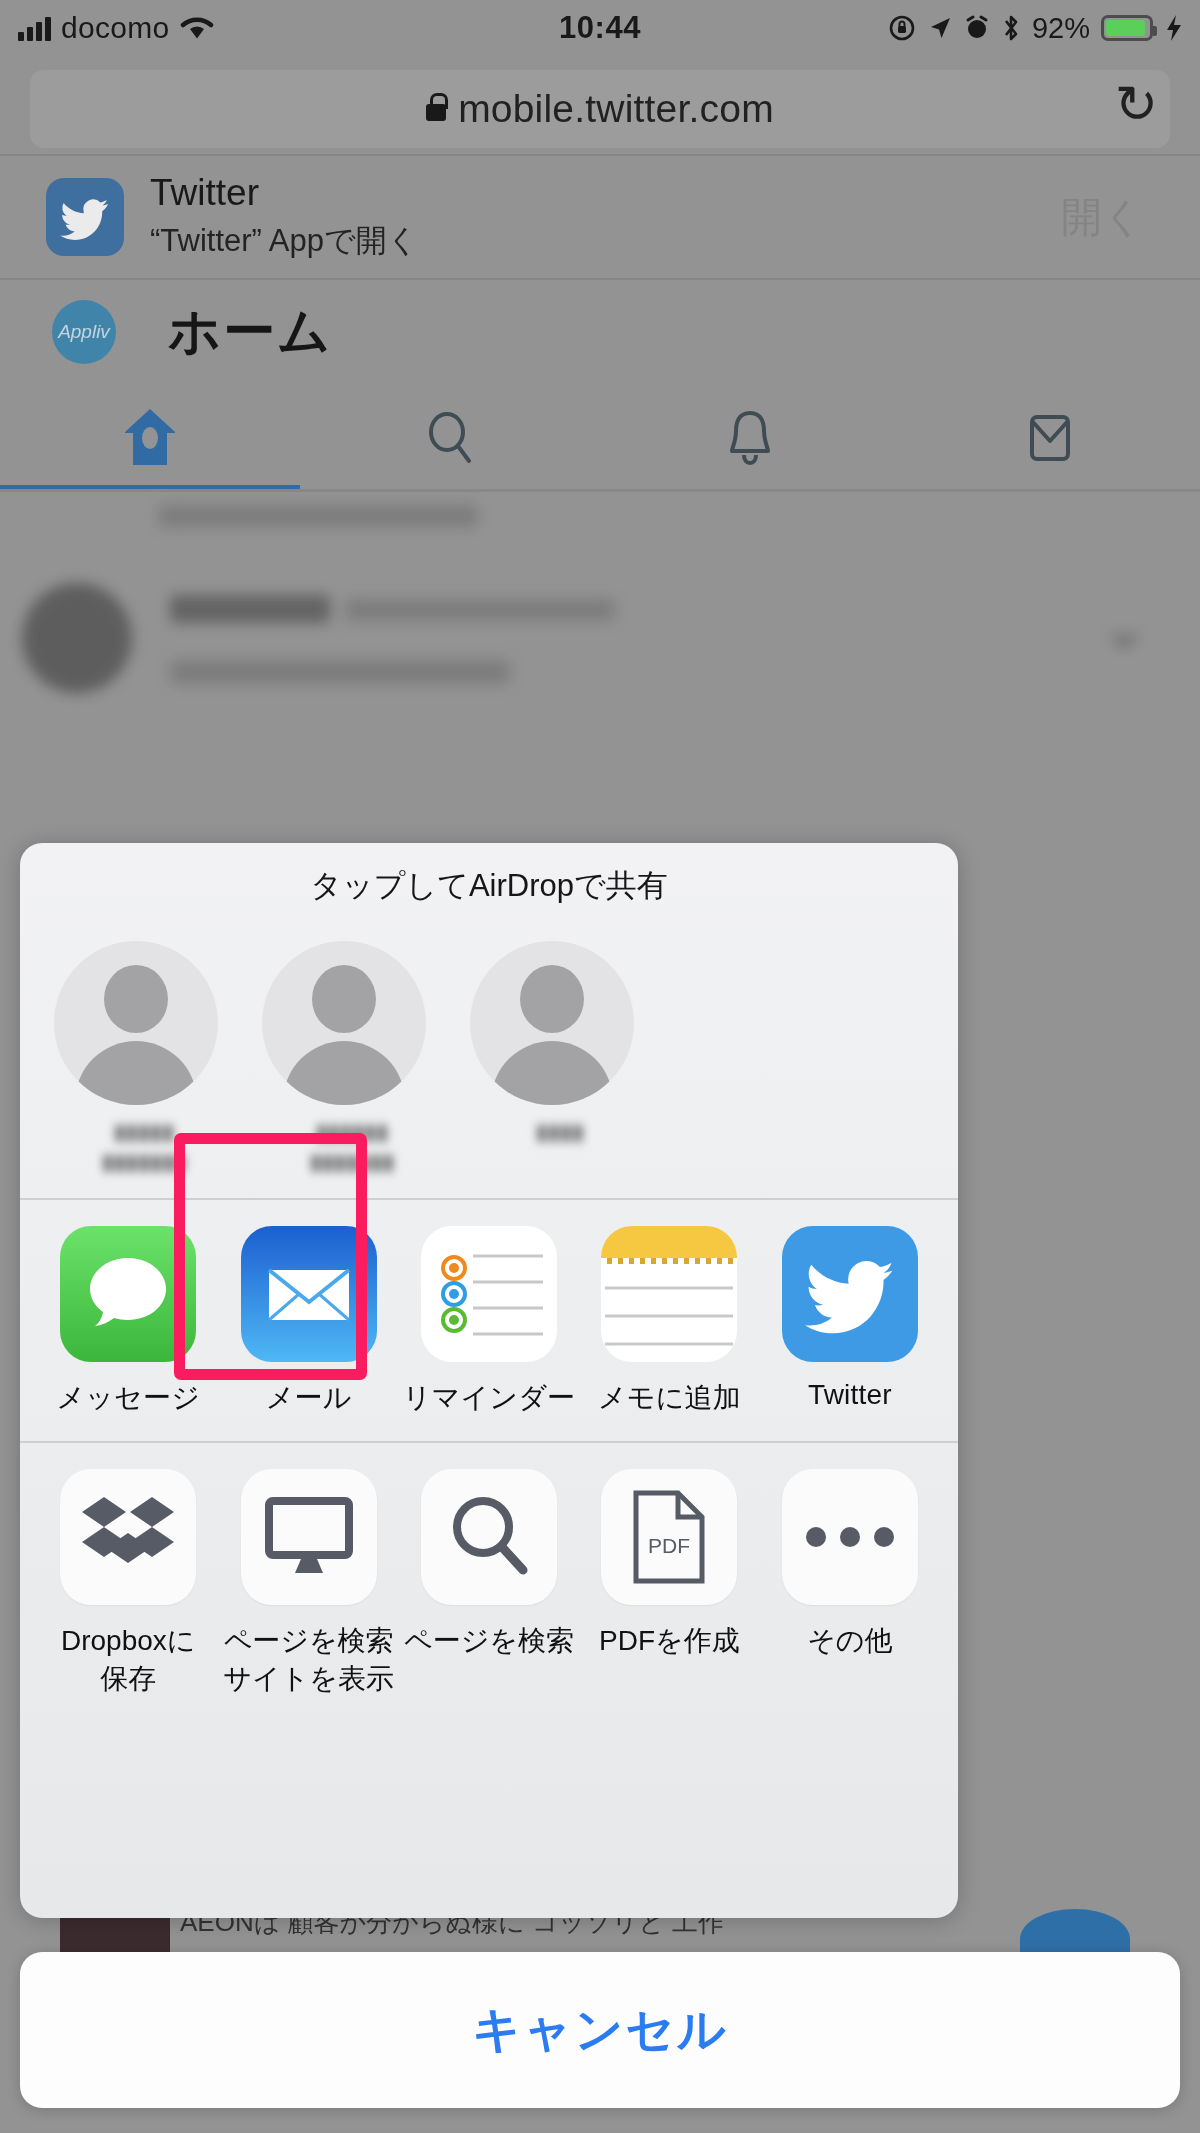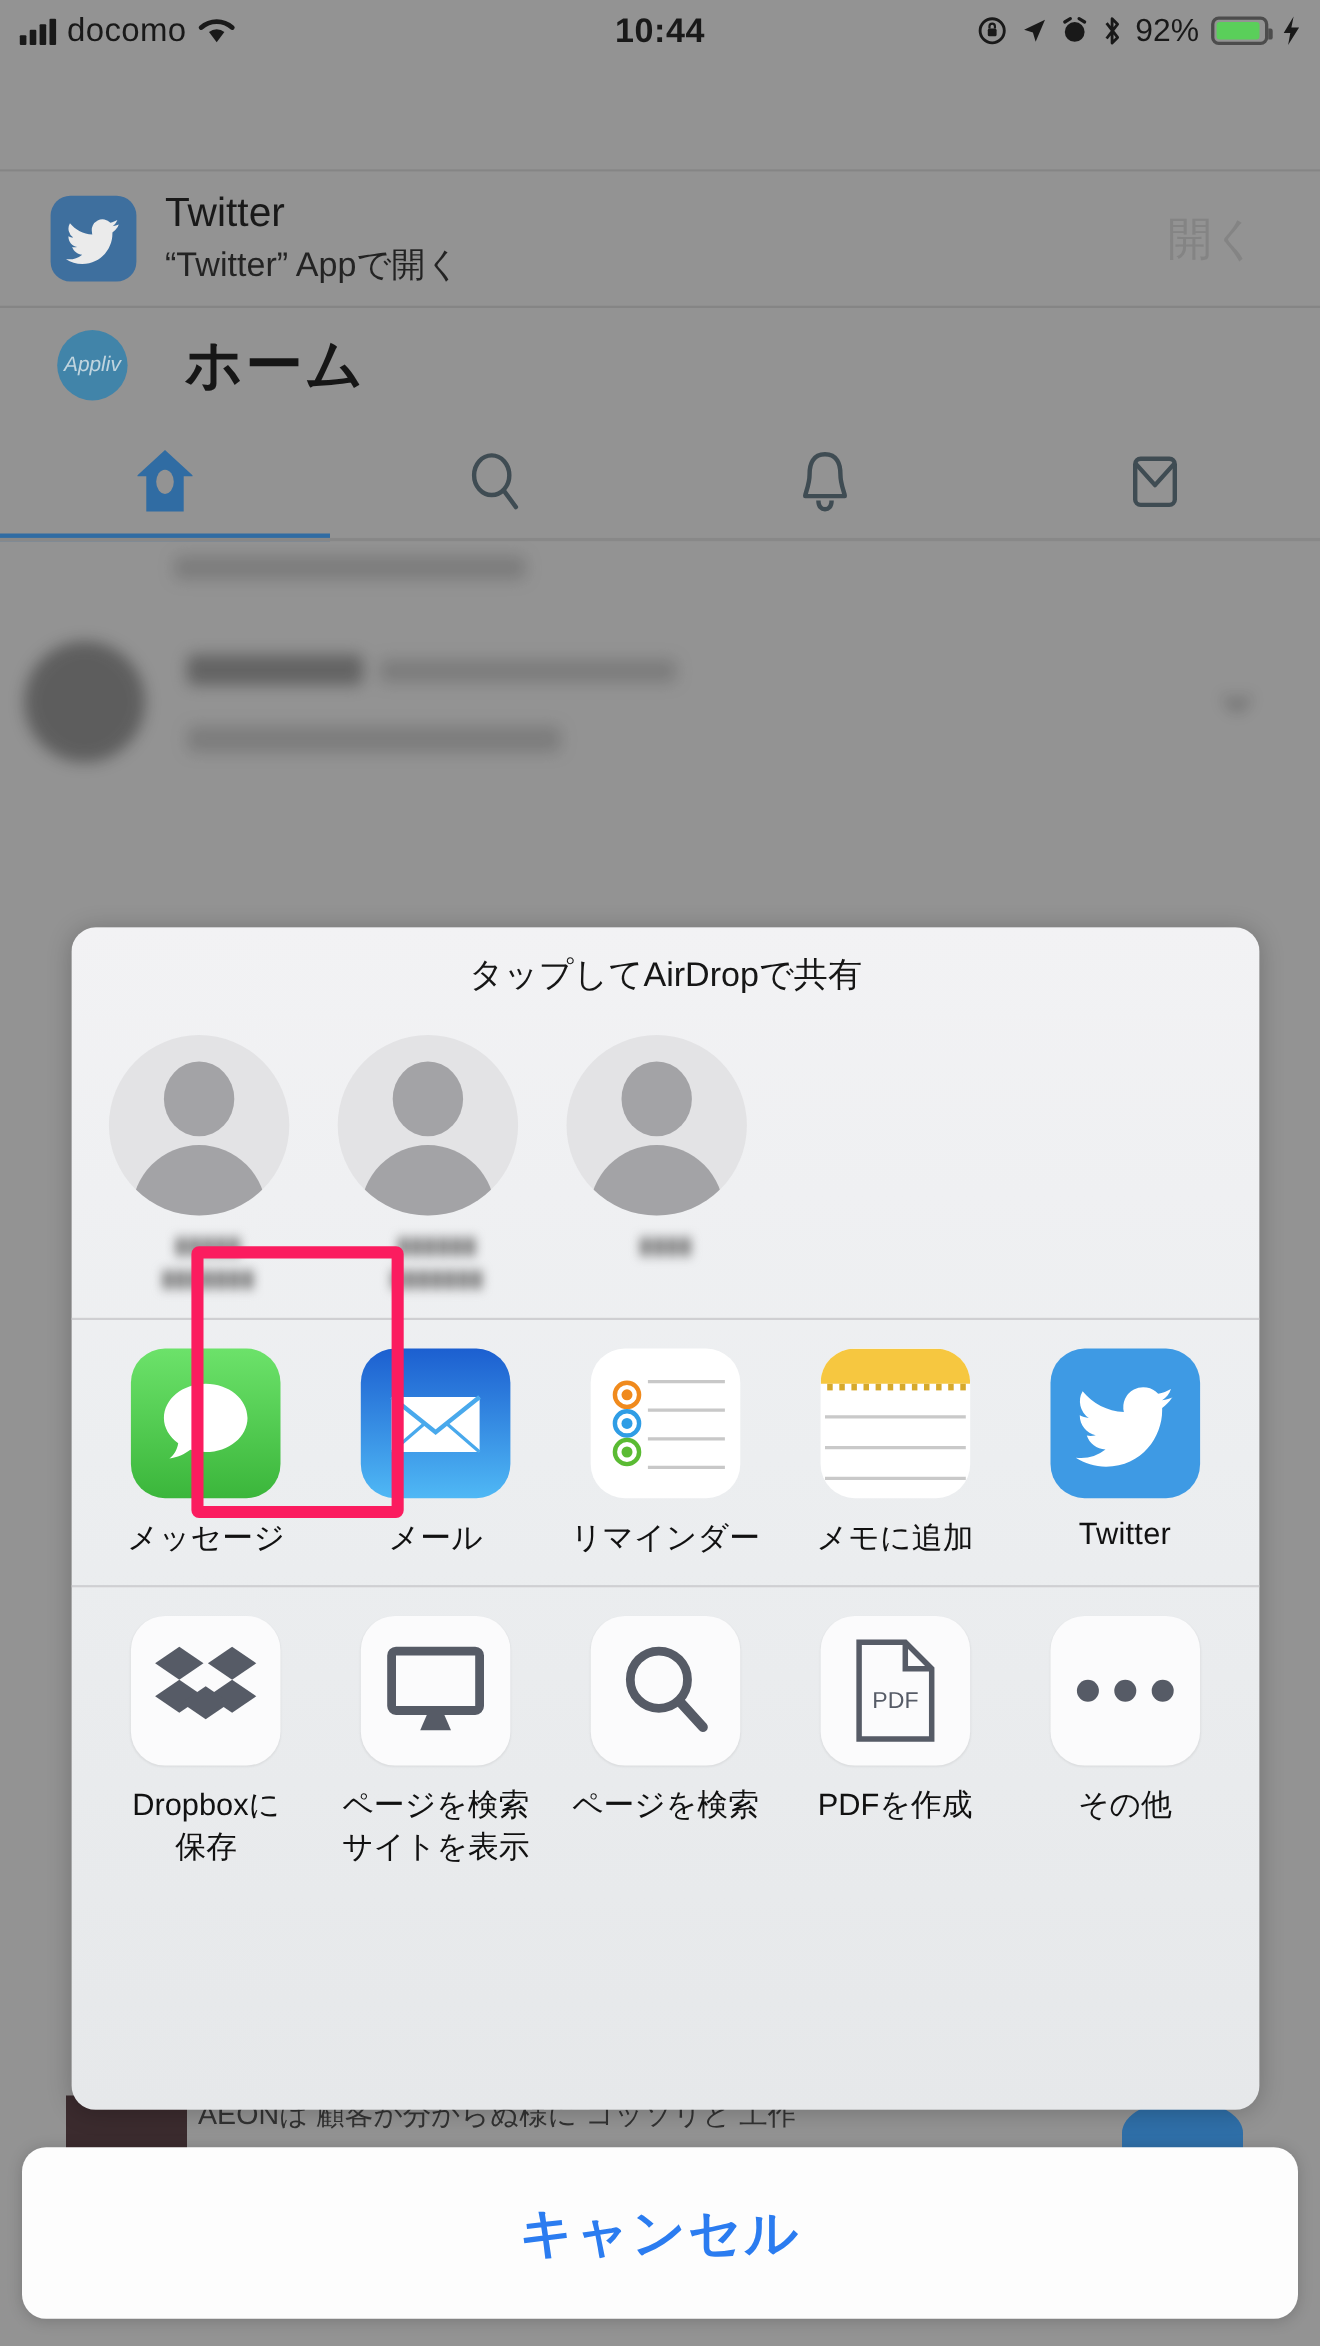--- a/index.html
+++ b/index.html
@@ -80,26 +80,25 @@
   .feed{ position:absolute; top:495px; left:0; width:1200px; height:1400px; filter:blur(7px); opacity:.55;}
   .feed-line{ position:absolute; background:#6e6e6e; border-radius:6px;}
   .feed-av{ position:absolute; left:22px; top:88px; width:110px; height:110px; border-radius:55%; background:#2e2e2e;}
   .chev{ position:absolute; right:52px; top:100px; font-size:56px; color:#2a2a2a; font-family:"DejaVu Sans",sans-serif;}
 
   
   .dim{ position:absolute; inset:0; background:rgba(90,90,90,.12); }
 
   
   .sheet{
-    position:absolute; left:20px; top:843px; width:1080px; height:1075px;
+    position:absolute; left:20px; top:843px; width:938px; height:1075px;
     background:#ececee; border-radius:22px;
     box-shadow:0 2px 22px rgba(0,0,0,.22);
     overflow:hidden;
     background-image:linear-gradient(180deg,#f2f2f4 0%,#eceef0 45%,#e6e8ea 100%);
-    margin-left:45px;
   }
   .airdrop-title{ text-align:center; padding-top:22px; font-size:31px; color:#161616;}
   .airdrop-row{ display:flex; padding:34px 34px 0 34px; gap:28px; }
   .ad-person{ width:180px; text-align:center; }
   .ad-circle{ width:164px;height:164px;border-radius:50%;background:#e3e3e5; position:relative; overflow:hidden;}
   .ad-head{ position:absolute; left:50%; top:24px; transform:translateX(-50%); width:64px;height:68px;border-radius:50%; background:#a3a3a6;}
   .ad-body{ position:absolute; left:50%; bottom:-18px; transform:translateX(-50%); width:122px;height:82px;border-radius:64px 64px 0 0; background:#a3a3a6;}
   .ad-name{ margin-top:12px; filter:blur(5px); font-size:22px; color:#6a6a6a; line-height:1.35;}
   .sheet-sep{ height:2px; background:#cfcfd2; margin-top:18px;}
 
@@ -172,20 +171,27 @@
       <span>92%</span>
       <span class="battery">
           <b style="width:92%"></b>
         </span>
       <svg width="20" height="30" viewBox="0 0 20 30">
         <path d="M12 2 L3 17 H9 L7 28 L17 12 H10 Z" fill="#111"></path>
       </svg>
     </div>
   </div>
 
+  <div class="urlbar-wrap">
+    <div class="urlbar">
+      <span class="lock"></span>
+      <span class="u-text">mobile.twitter.com</span>
+    </div>
+    <div class="reload">↻</div>
+  </div>
   <div class="hr-line" style="top:154px"></div>
 
   <div class="appbanner">
     <div class="ab-icon">
       <svg width="78" height="78" viewBox="0 0 78 78">
         <path d="M62 26c-1.8.8-3.7 1.3-5.7 1.6 2-1.2 3.6-3.2 4.4-5.5-1.9 1.1-4 2-6.3 2.4A9.8 9.8 0 0 0 37.6 33c0 .8.1 1.5.3 2.2-8.2-.4-15.4-4.3-20.3-10.3a9.8 9.8 0 0 0 3 13.1c-1.6 0-3.1-.5-4.4-1.2v.1c0 4.8 3.4 8.7 7.9 9.6-.8.2-1.7.3-2.6.3-.6 0-1.3-.1-1.9-.2 1.3 3.9 4.9 6.8 9.2 6.9A19.7 19.7 0 0 1 14 57.6c4.3 2.7 9.3 4.3 14.8 4.3 17.7 0 27.4-14.7 27.4-27.4v-1.2c1.9-1.4 3.5-3.1 4.8-5z" fill="#fff"></path>
       </svg>
     </div>
     <div class="ab-texts">
       <div class="ab-title">Twitter</div>

